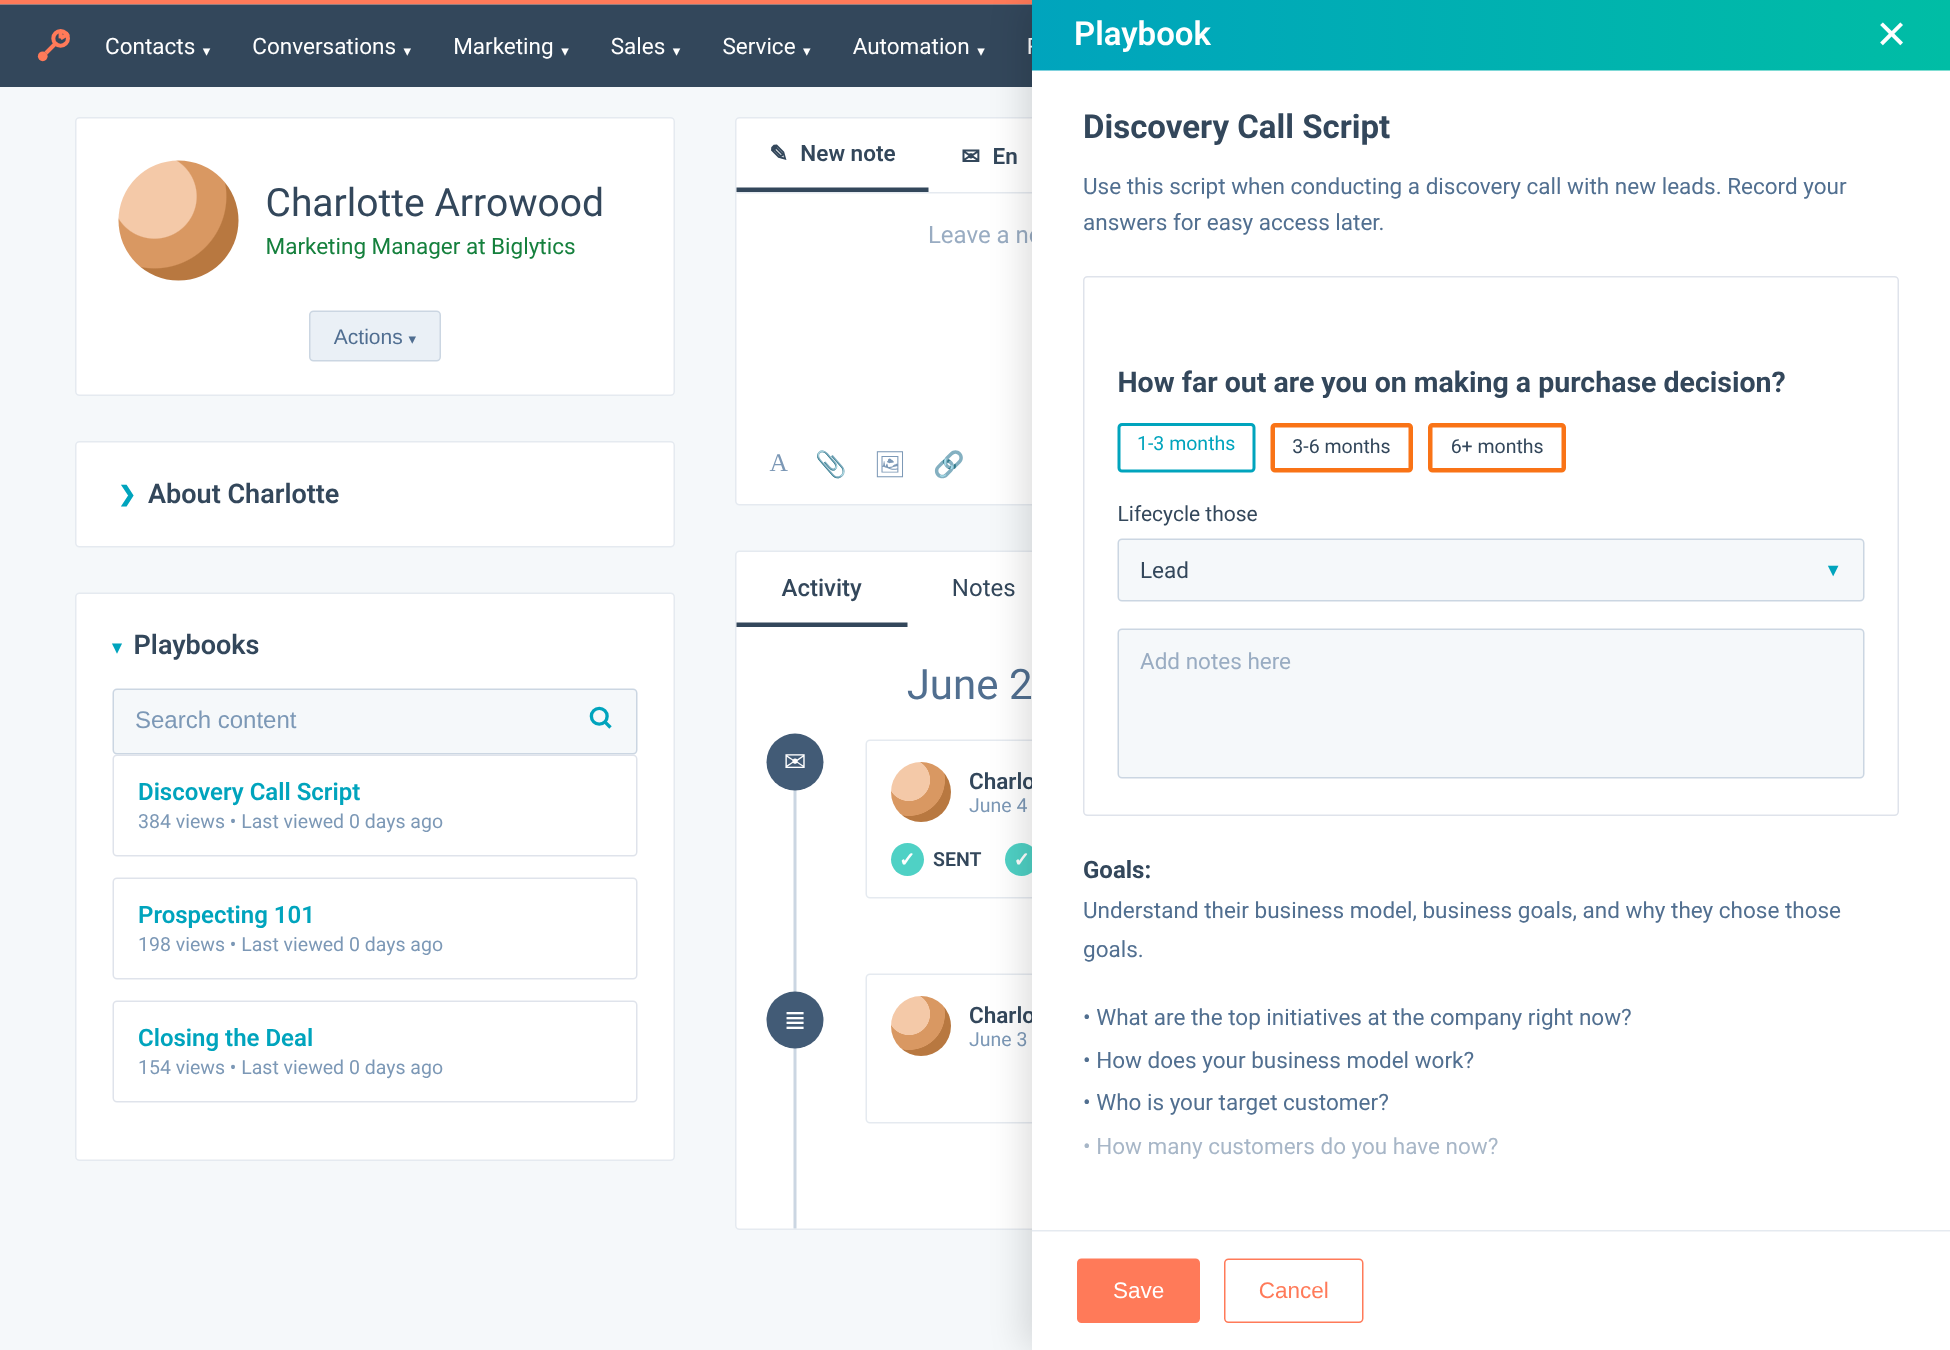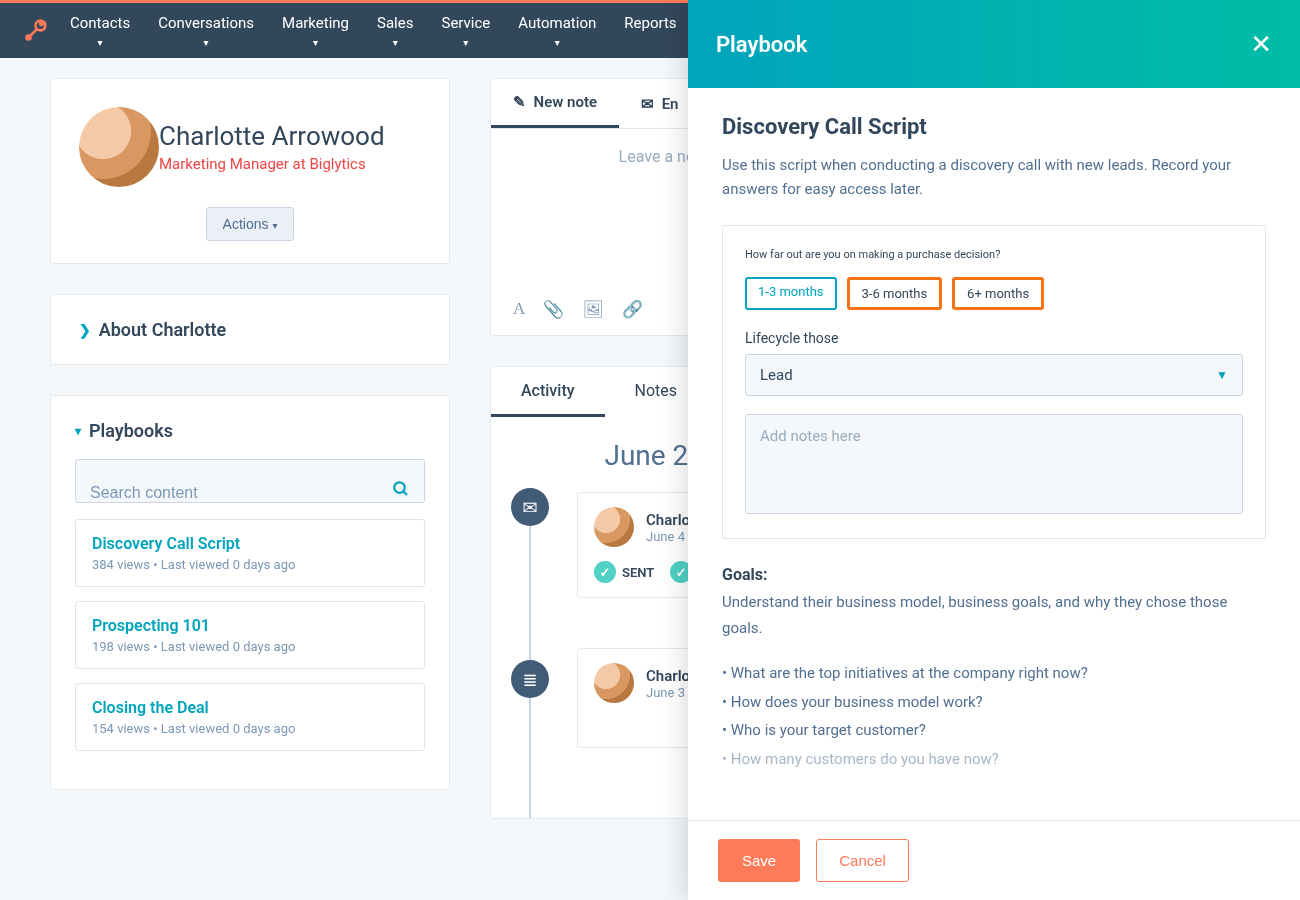--- a/index.html
+++ b/index.html
@@ -1,43 +1,43 @@
 <!DOCTYPE html>
 <html><head>
 <meta charset="utf-8">
 <style>
   * { box-sizing: border-box; margin: 0; padding: 0; }
   html, body { width: 1300px; height: 900px; font-family: -apple-system, BlinkMacSystemFont, "Segoe UI", Roboto, Helvetica, Arial, sans-serif; background: #f5f8fa; overflow: hidden; }
   .topbar { height: 3px; background: #ff7a59; }
   .navbar { height: 55px; background: #33475b; display: flex; align-items: center; padding: 0 20px; }
   .logo { width: 30px; height: 30px; margin-right: 20px; display:flex; align-items:center; justify-content:center; }
   .nav-items { display: flex; gap: 28px; }
-  .nav-item { color: #fff; font-size: 15px; cursor: pointer; display:flex; align-items:center; gap:5px;flex-direction:column; }
+  .nav-item { color: #fff; font-size: 15px; cursor: pointer; display:flex; align-items:flex-end; gap:5px; }
   .nav-item .chev { font-size: 10px; }
 
   .app { display: flex; height: calc(900px - 58px); }
 
   
   .left { width: 450px; padding: 20px 0 20px 50px; }
   .card { background: #fff; border: 1px solid #e5eaf0; border-radius: 3px; margin-bottom: 30px; }
   .contact-card { padding: 28px 28px 22px 28px; }
-  .contact-row { display:flex; align-items:center; }
+  .contact-row { display:flex; align-items:center; gap:18px; }
   .avatar { width:80px; height:80px; border-radius:50%; background: radial-gradient(circle at 30% 30%, #f4c9a8 0 35%, #d99862 36% 60%, #b87840 61% 100%); background-size:cover; }
   .contact-name { font-size: 26px; color:#33475b; font-weight:400; }
-  .contact-sub { color:#ef4444; font-size:15px; margin-top:4px; }
+  .contact-sub { color:#15803d; font-size:15px; margin-top:4px; }
   .actions-btn { margin: 20px auto 0 auto; display:block; background:#eaf0f6; border:1px solid #cbd6e2; color:#506e91; font-size:14px; padding:8px 16px; border-radius:3px; cursor:pointer; }
 
   .about-card { padding: 24px 28px; }
   .about-title { color:#33475b; font-size:18px; font-weight:600; display:flex; align-items:center; gap:8px; }
   .chev-right { color:#00a4bd; font-size:14px; }
 
   .playbooks-card { padding: 24px; }
   .pb-title { color:#33475b; font-size:18px; font-weight:600; display:flex; align-items:center; gap:8px; margin-bottom:18px; }
   .chev-down { color:#00a4bd; font-size:12px; }
-  .search-box { border:1px solid #cbd6e2; background:#f5f8fa; border-radius:3px; height:44px; display:flex; align-items:flex-end; padding:0 14px; margin-bottom:16px; }
+  .search-box { border:1px solid #cbd6e2; background:#f5f8fa; border-radius:3px; height:44px; display:flex; align-items:center; padding:0 14px; }
   .search-box input { flex:1; border:none; background:transparent; font-size:16px; color:#33475b; outline:none; }
   .search-box input::placeholder { color:#7c98b6; }
   .search-ic { color:#00a4bd; font-size:18px; font-weight:bold; }
   .pb-item { border:1px solid #dfe3eb; border-radius:3px; padding:14px 16px; margin-bottom:14px; cursor:pointer; }
   .pb-item-title { color:#00a4bd; font-size:16px; font-weight:600; margin-bottom:4px; }
   .pb-item-meta { color:#7c98b6; font-size:13px; }
 
   
   .middle { flex:1; padding:20px 0 20px 40px; }
   .note-card { background:#fff; border:1px solid #e5eaf0; border-radius:3px; width:360px; }
@@ -61,28 +61,28 @@
   .tl-head { display:flex; gap:12px; align-items:center; }
   .tl-avatar { width:40px; height:40px; border-radius:50%; background: radial-gradient(circle at 30% 30%, #f4c9a8 0 35%, #d99862 36% 60%, #b87840 61% 100%); }
   .tl-name { font-weight:600; color:#33475b; font-size:15px; }
   .tl-time { color:#7c98b6; font-size:13px; }
   .tl-badges { display:flex; gap:16px; margin-top:14px; }
   .badge { display:flex; align-items:center; gap:6px; color:#33475b; font-weight:600; font-size:13px; }
   .badge .dot { width:22px; height:22px; border-radius:50%; background:#4fd1c5; color:#fff; display:flex; align-items:center; justify-content:center; font-size:13px; }
 
   
   .panel { position:absolute; top:0; right:0; width:612px; height:900px; background:#fff; box-shadow:-4px 0 24px rgba(0,0,0,.15); display:flex; flex-direction:column; }
-  .panel-header { background:linear-gradient(90deg,#00a4bd,#00bda5); color:#fff; padding:29px 28px; display:flex; justify-content:space-between; align-items:center; }
+  .panel-header { background:linear-gradient(90deg,#00a4bd,#00bda5); color:#fff; padding:8px 28px; display:flex; justify-content:space-between; align-items:center; }
   .panel-header h1 { font-size:22px; font-weight:600; }
   .close-x { font-size:26px; cursor:pointer; font-weight:300; }
   .panel-body { flex:1; overflow:hidden; padding:26px 34px 0 34px; color:#33475b; }
   .script-title { font-size:22px; font-weight:700; margin-bottom:14px; }
   .script-desc { color:#516f90; font-size:15px; line-height:1.6; margin-bottom:24px; }
   .q-card { border:1px solid #dfe3eb; border-radius:3px; padding:22px 22px 24px 22px; margin-bottom:26px; }
-  .q-title { font-weight:400; font-size:11px; margin-bottom:16px; }
+  .q-title { font-weight:700; font-size:19px; margin-bottom:16px;margin-top:36px; }
   .chips { display:flex; gap:10px; margin-bottom:20px; }
   .chip { border:3px solid #f97316; border-radius:3px; padding:6px 12px; font-size:13px; color:#33475b; cursor:pointer; }
   .chip.selected { border:2px solid #00a4bd; color:#00a4bd; padding:5px 11px;text-align:center; }
   .field-label { font-size:14px; color:#33475b; margin-bottom:8px; }
   .select { background:#f5f8fa; border:1px solid #cbd6e2; border-radius:3px; height:42px; display:flex; align-items:center; justify-content:space-between; padding:0 14px; font-size:15px; color:#33475b; margin-bottom:18px; cursor:pointer; }
   .select .tri { color:#00a4bd; font-size:12px; }
   .notes-area { background:#f5f8fa; border:1px solid #cbd6e2; border-radius:3px; height:100px; padding:12px 14px; color:#99acc2; font-size:15px; }
   .goals-label { font-weight:700; margin-bottom:6px; }
   .goals-text { color:#516f90; font-size:15px; line-height:1.7; margin-bottom:18px; }
   .bullets { color:#516f90; font-size:15px; line-height:1.9; }

